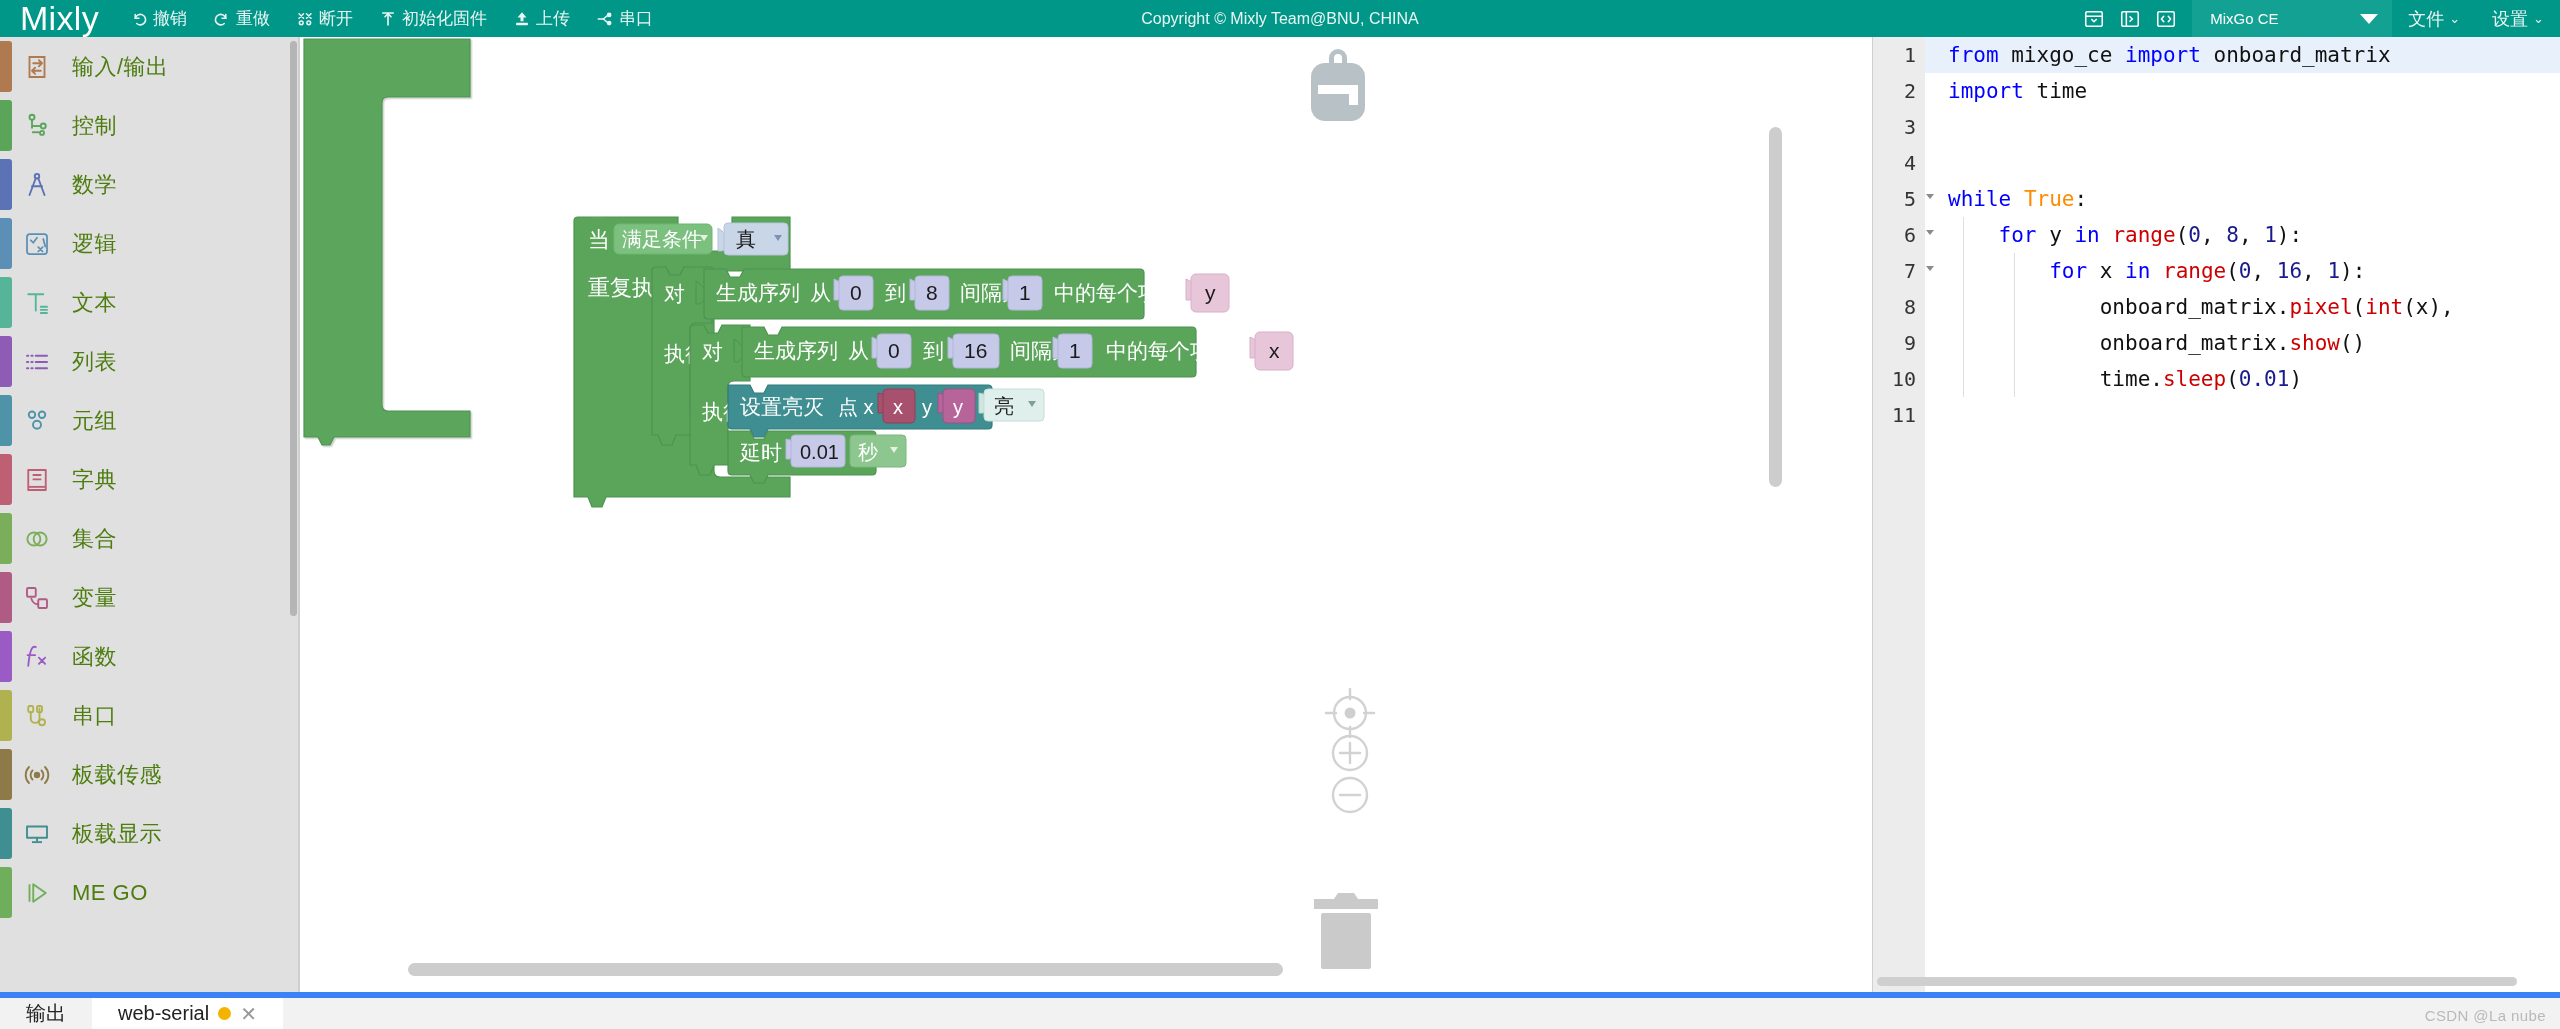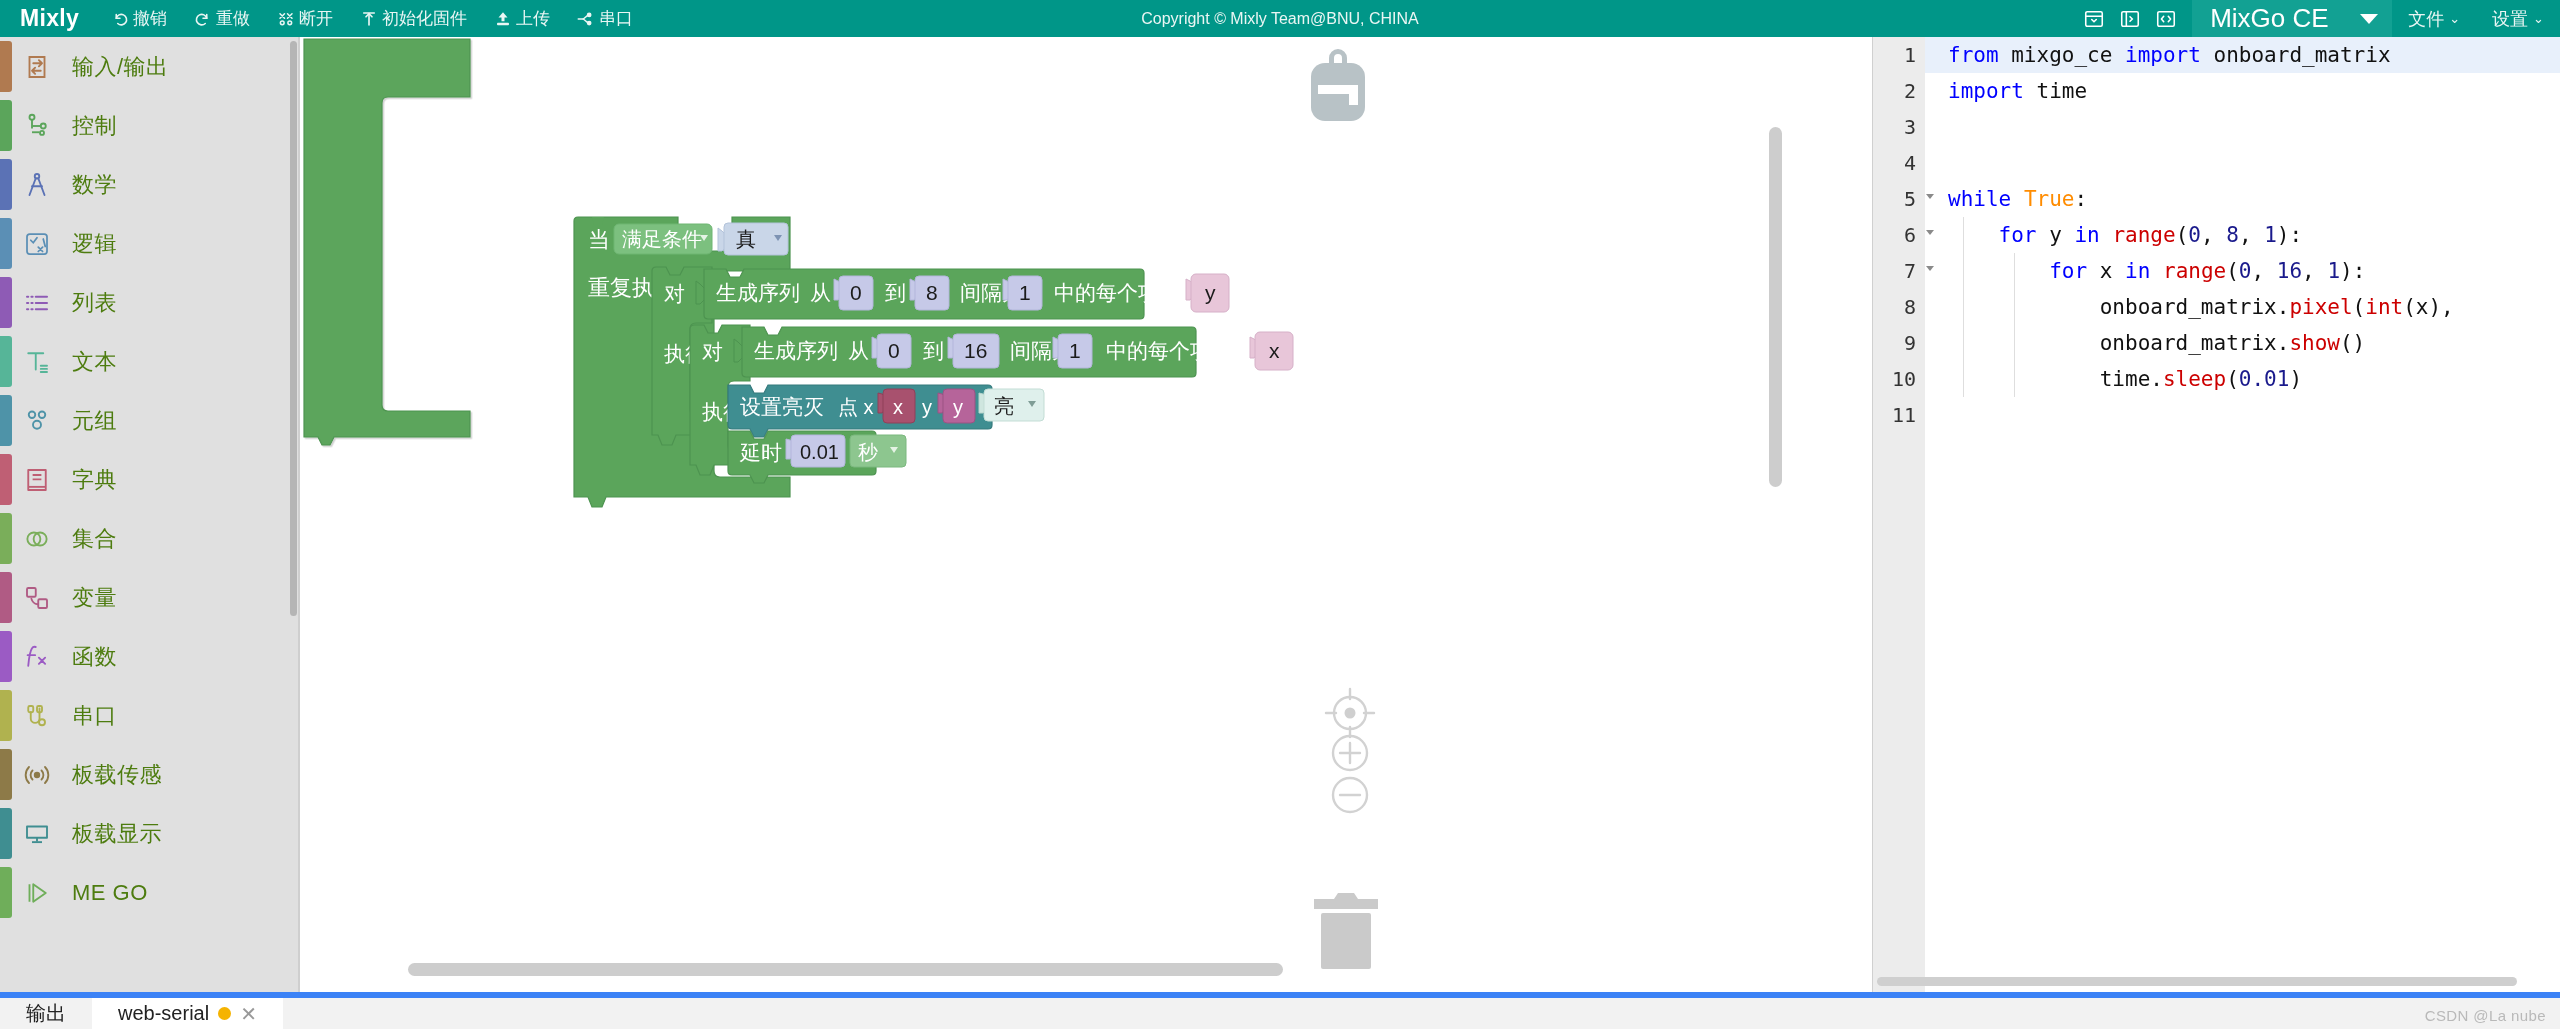--- a/index.html
+++ b/index.html
@@ -12,21 +12,21 @@
   #app { position: relative; width: 2560px; height: 1029px; }
 
   
   .header {
     position: absolute; top: 0; left: 0; width: 2560px; height: 37px;
     background: #009688;
     display: flex; align-items: center;
     color: #ffffff;
   }
   .brand {
-    font-size: 23px; font-weight: 700; letter-spacing: .3px;
+    font-size: 34px; font-weight: 400; letter-spacing: .3px;
     padding: 0 18px 0 20px; color: #ffffff; text-align: right;
   }
   .tool-btn {
     display: flex; align-items: center; gap: 4px;
     font-size: 17px; color: #e9f6f4; padding: 12px 13px; height: 37px;
     cursor: pointer; white-space: nowrap;
   }
   .tool-ico { display: inline-flex; align-items: center; justify-content: center; width: 19px; height: 19px; }
   .tool-ico svg { display: block; }
 
@@ -43,21 +43,21 @@
     width: 36px; height: 37px; display: flex; align-items: center; justify-content: center;
     cursor: pointer;
   }
   .board-select {
     margin-left: 8px;
     background: #12a193;
     height: 37px; min-width: 200px;
     display: flex; align-items: center; justify-content: space-between;
     padding: 0 14px 0 18px; cursor: pointer;
   }
-  .board-select .bname { font-size: 26px; color: #fff; }
+  .board-select .bname { font-size: 15px; color: #fff; }
   .caret-down {
     width: 0; height: 0; margin-left: 26px;
     border-left: 9px solid transparent; border-right: 9px solid transparent;
     border-top: 10px solid #ffffff;
   }
   .menu-item {
     font-size: 18px; color: #eaf6f4; padding: 0 16px; height: 37px;
     display: flex; align-items: center; gap: 5px; cursor: pointer;
   }
   .chev { font-size: 13px; line-height: 1; }
@@ -328,43 +328,43 @@
           <rect x="4" y="4" width="16" height="16" rx="2.2"></rect>
           <path d="M7 9 L9 11 L12 7"></path>
             <path d="M17 8 L18.6 14"></path>
           <path d="M13 14.5 L16.5 18 M16.5 14.5 L13 18"></path>
         </svg>
       </span>
       <span class="clabel">逻辑</span>
     </div>
 
     <div class="cat">
+      <span class="strip" style="background:#56b598"></span>
+      <span class="cico">
+        <svg width="30" height="30" viewBox="0 0 24 24" fill="none" stroke="#56b598" stroke-width="1.5" stroke-linecap="round">
+          <path d="M5 5 H17 M11 5 V18"></path>
+          <path d="M15 15 H20 M15 17.5 H20 M15 20 H20"></path>
+        </svg>
+      </span>
+      <span class="clabel">文本</span>
+    </div>
+
+    <div class="cat">
       <span class="strip" style="background:#8e5bb5"></span>
       <span class="cico">
         <svg width="30" height="30" viewBox="0 0 24 24" fill="none" stroke="#8e5bb5" stroke-width="1.6" stroke-linecap="round">
           <path d="M4 7 H5 M7.5 7 H8.5"></path>
             <path d="M11 7 H20"></path>
           <path d="M4 12 H5 M7.5 12 H8.5"></path>
             <path d="M11 12 H20"></path>
           <path d="M4 17 H5 M7.5 17 H8.5"></path>
             <path d="M11 17 H20"></path>
         </svg>
       </span>
       <span class="clabel">列表</span>
-    </div>
-
-    <div class="cat">
-      <span class="strip" style="background:#56b598"></span>
-      <span class="cico">
-        <svg width="30" height="30" viewBox="0 0 24 24" fill="none" stroke="#56b598" stroke-width="1.5" stroke-linecap="round">
-          <path d="M5 5 H17 M11 5 V18"></path>
-          <path d="M15 15 H20 M15 17.5 H20 M15 20 H20"></path>
-        </svg>
-      </span>
-      <span class="clabel">文本</span>
     </div>
 
     <div class="cat">
       <span class="strip" style="background:#4e93a8"></span>
       <span class="cico">
         <svg width="30" height="30" viewBox="0 0 24 24" fill="none" stroke="#4e93a8" stroke-width="1.5">
           <circle cx="8" cy="7" r="2.6"></circle>
             <circle cx="16" cy="7" r="2.6"></circle>
             <circle cx="12" cy="15" r="3.2"></circle>
         </svg>

